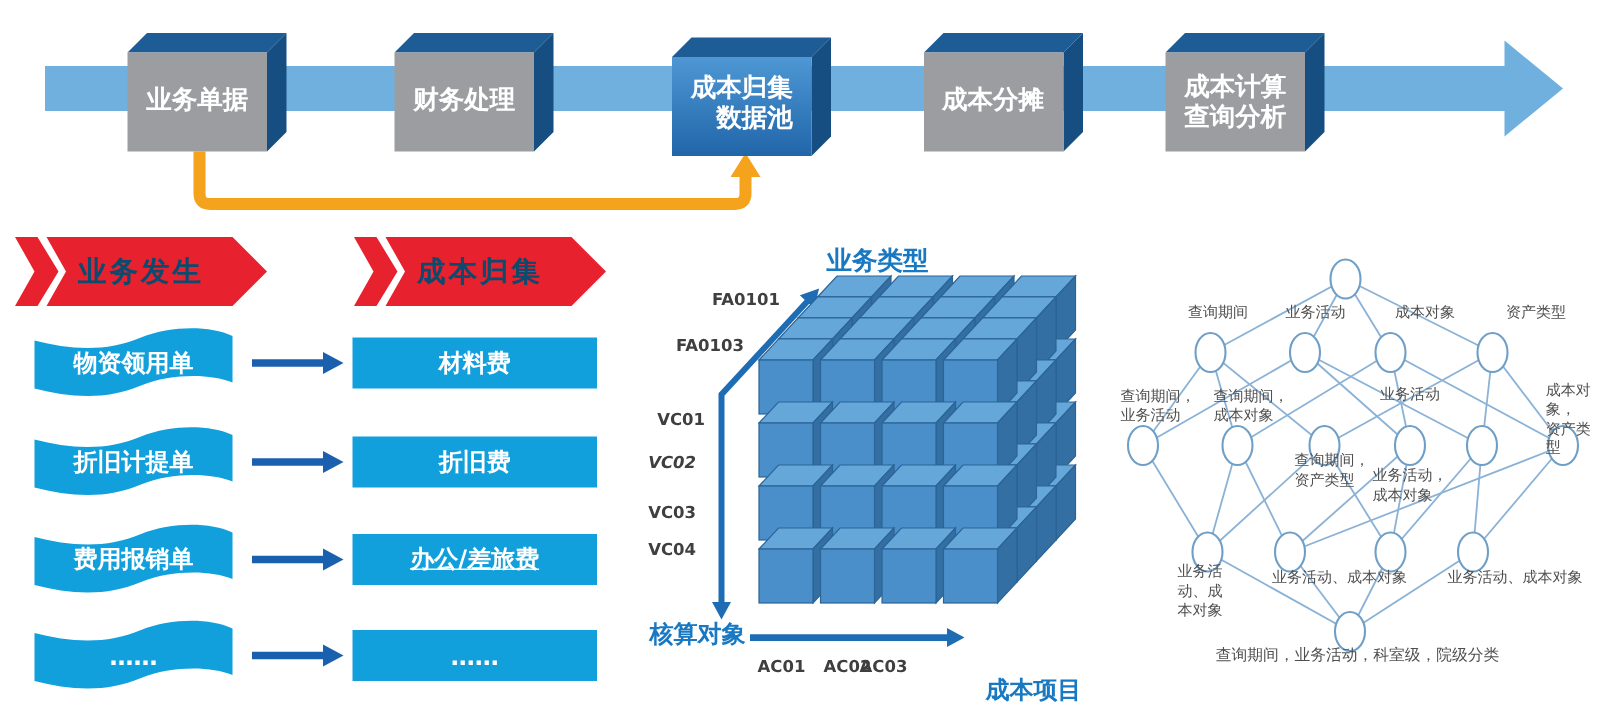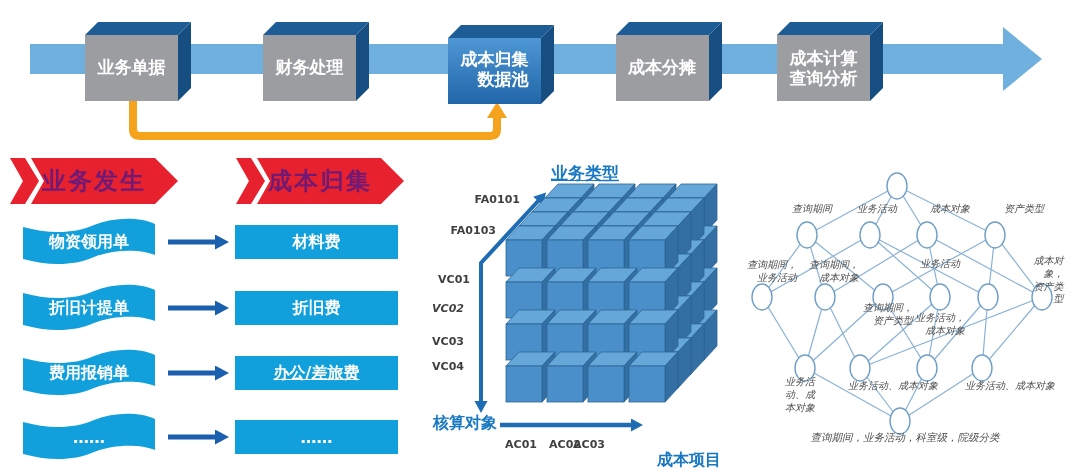--- a/index.html
+++ b/index.html
@@ -11,52 +11,52 @@
   .lbl{position:absolute;display:flex;align-items:center;justify-content:center;
        white-space:pre-line;text-align:right;pointer-events:none;}
   
   .step{color:#fff;font-weight:bold;font-size:17px;line-height:1.12;}
   #s1{left:85px;top:35px;width:93px;height:66px;}
   #s2{left:263px;top:35px;width:93px;height:66px;}
   #s3{left:448px;top:38px;width:93px;height:63px;}
   #s4{left:616px;top:35px;width:92px;height:66px;}
   #s5{left:777px;top:35px;width:93px;height:67px;}
   
-  .hdr{color:#701a75;font-weight:bold;font-size:24px;letter-spacing:2px;}
+  .hdr{color:#0c4a6e;font-weight:bold;font-size:19px;letter-spacing:2px;}
   #hL{left:10px;top:158px;width:168px;height:46px;}
   #hR{left:236px;top:158px;width:168px;height:46px;}
   
   .src,.tgt{color:#fff;font-weight:bold;font-size:16px;}
   #src0{left:16px;top:217px;width:146px;height:50px;}
   #src1{left:16px;top:283px;width:146px;height:50px;}
   #src2{left:16px;top:348px;width:146px;height:50px;}
   #src3{left:16px;top:412px;width:146px;height:50px;}
   #tgt0{left:235px;top:225px;width:163px;height:34px;}
   #tgt1{left:235px;top:291px;width:163px;height:34px;}
   #tgt2{left:235px;top:356px;width:163px;height:34px;text-decoration:underline;}
   #tgt3{left:235px;top:420px;width:163px;height:34px;}
   
   .axis{color:var(--axis-label);font-weight:bold;font-size:16px;}
-  #axTop{left:523px;top:163px;width:124px;height:20px;font-size:17px;text-decoration:underline;}
+  #axTop{left:523px;top:163px;width:124px;height:20px;font-size:17px;}
   #axBL{left:428px;top:413px;width:74px;height:20px;}
   #axBR{left:645px;top:414px;width:88px;height:20px;margin-top:36px;}
   .tick{color:var(--tick-text);font-weight:bold;font-size:11px;justify-content:flex-end;}
   #fa0{left:462px;top:192px;width:58px;height:14px;}
   #fa1{left:440px;top:223px;width:56px;height:14px;}
   #vc0{left:434px;top:272px;width:36px;height:14px;}
   #vc1{left:428px;top:301px;width:36px;height:14px;font-style:italic;}
   #vc2{left:428px;top:334px;width:36px;height:14px;}
   #vc3{left:428px;top:359px;width:36px;height:14px;}
   .ack{color:var(--tick-text);font-weight:bold;font-size:11px;}
   #ac0{left:500px;top:437px;width:42px;height:14px;}
   #ac1{left:544px;top:437px;width:42px;height:14px;}
   #ac2{left:568px;top:437px;width:42px;height:14px;}
   
   .net{position:absolute;color:var(--net-text);font-size:10px;line-height:1.28;
-       white-space:pre-line;text-align:right;transform:translateX(-50%);pointer-events:none;font-style:italic;}
+       white-space:pre-line;text-align:left;transform:translateX(-50%);pointer-events:none;}
   #n1a{left:812px;top:203px;} #n1b{left:877px;top:203px;}
   #n1c{left:950px;top:203px;} #n1d{left:1024px;top:203px;}
   #n2a{left:772px;top:259px;} #n2b{left:834px;top:259px;}
   #n2c{left:940px;top:258px;} #n2d{left:1047px;top:255px;}
   #nm0{left:888px;top:302px;} #nm1{left:940px;top:312px;}
   #n3a{left:800px;top:376px;}
   #n3b{left:893px;top:380px;white-space:nowrap;}
   #n3c{left:1010px;top:380px;white-space:nowrap;}
   #nbot{left:905px;top:431px;white-space:nowrap;font-size:10.5px;}
 </style>

